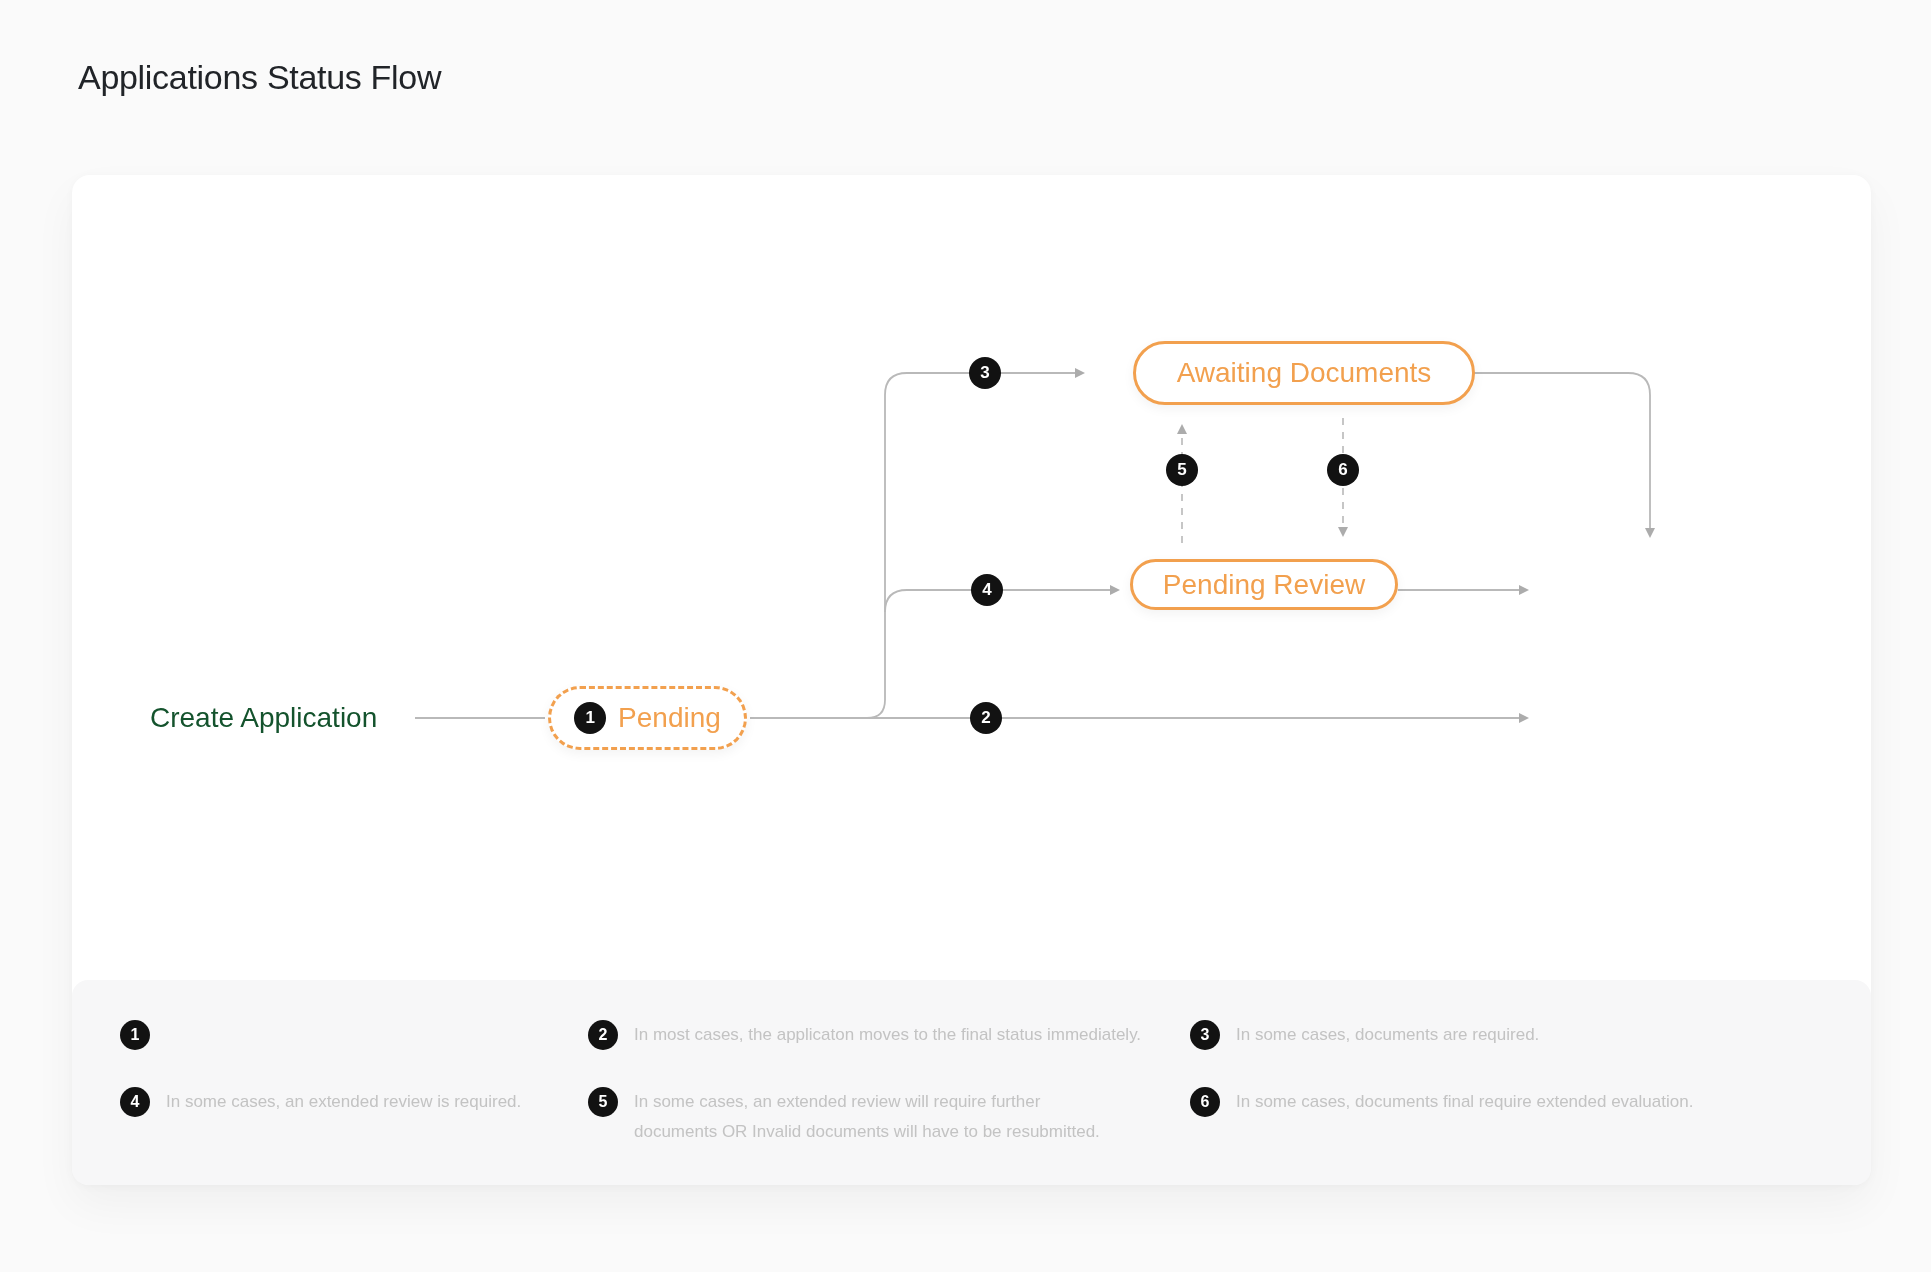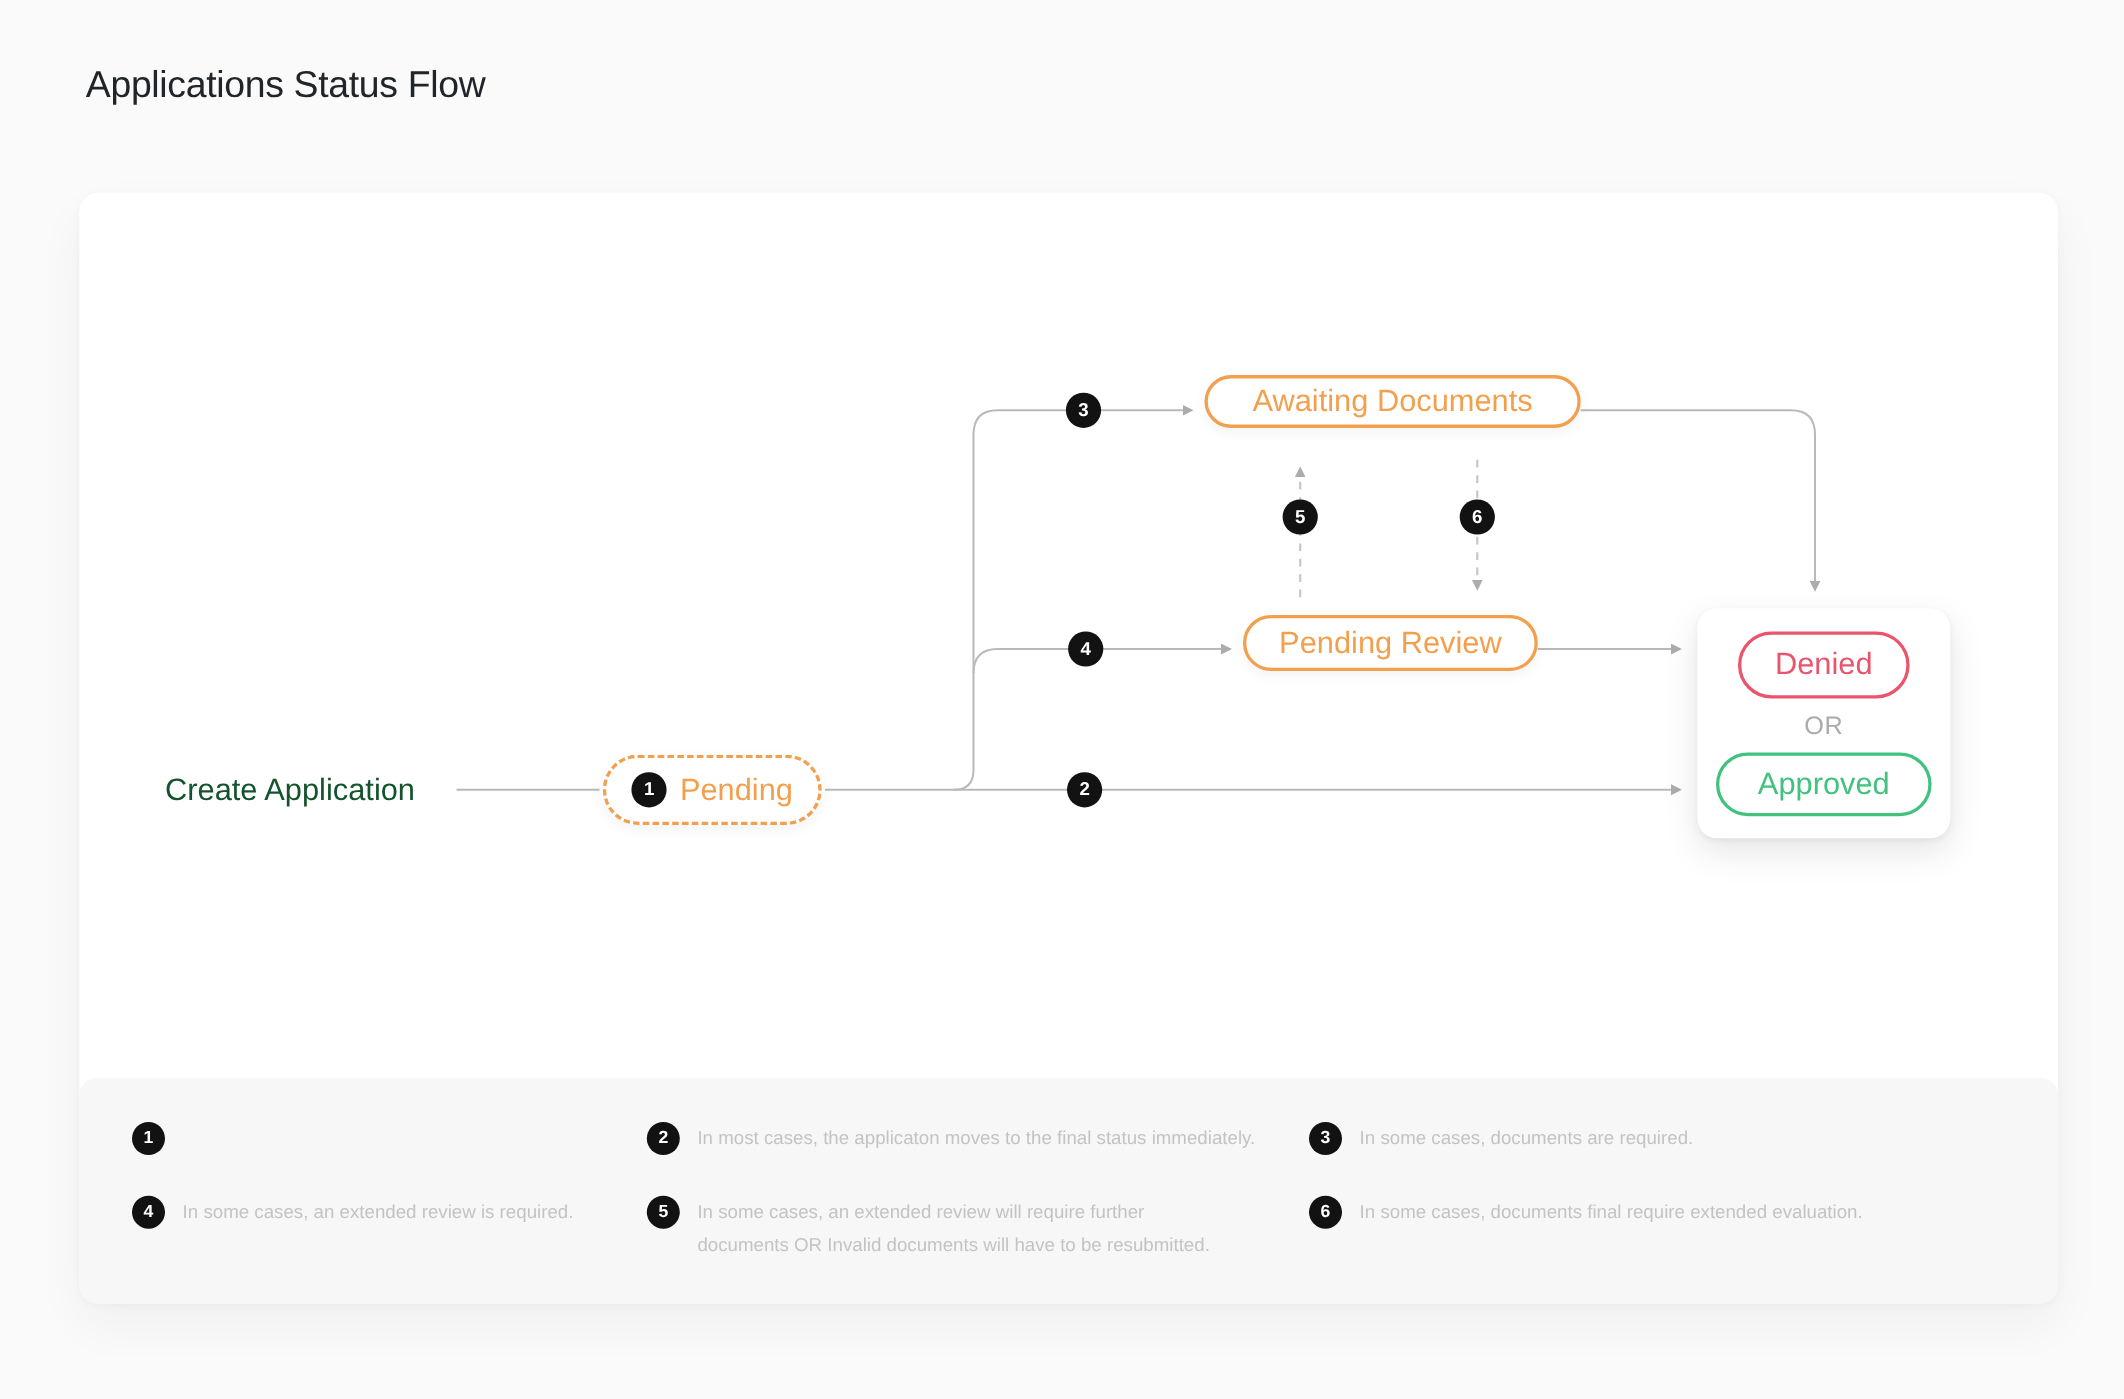--- a/index.html
+++ b/index.html
@@ -39,21 +39,21 @@
     --orange: #F2A04E;
     --red: #E9556D;
     --green: #41C27F;
     --line: #B9B9B9;
     --note: #C3C3C3;
   }
   .node.solid  { border: 3px solid var(--orange); }
   .node.dashed { border: 3px dashed var(--orange); }
 
   .node-pending  { left: 476px; top: 511px; width: 199px; height: 64px; }
-  .node-awaiting { left: 1023px; top: 166px; width: 342px; height: 48px; }
+  .node-awaiting { left: 1061px; top: 166px; width: 342px; height: 64px; }
   .node-review   { left: 1058px; top: 384px; width: 268px; height: 51px; }
 
   .badge {
     display: inline-flex; align-items: center; justify-content: center;
     width: 32px; height: 32px; border-radius: 50%;
     background: #121212; color: #fff; font-size: 17px; font-weight: 700;
     flex: 0 0 auto;
   }
   .edge-badge { position: absolute; width: 32px; height: 32px; }
   .eb2 { left: 898px; top: 527px; }
@@ -142,25 +142,20 @@
     <div class="node solid node-review">
       <span>Pending Review</span>
     </div>
 
     <span class="badge edge-badge eb2">2</span>
     <span class="badge edge-badge eb3">3</span>
     <span class="badge edge-badge eb4">4</span>
     <span class="badge edge-badge eb5">5</span>
     <span class="badge edge-badge eb6">6</span>
 
-    <div class="result-card">
-      <div class="pill pill-denied">Denied</div>
-      <div class="or-label">OR</div>
-      <div class="pill pill-approved">Approved</div>
-    </div>
 
     <div class="legend"></div>
 
     <div class="note n1">
       <span class="badge">1</span>
     </div>
     <div class="note n2">
       <span class="badge">2</span>
       <div class="note-text">In most cases, the applicaton moves to the final status immediately.</div>
     </div>

